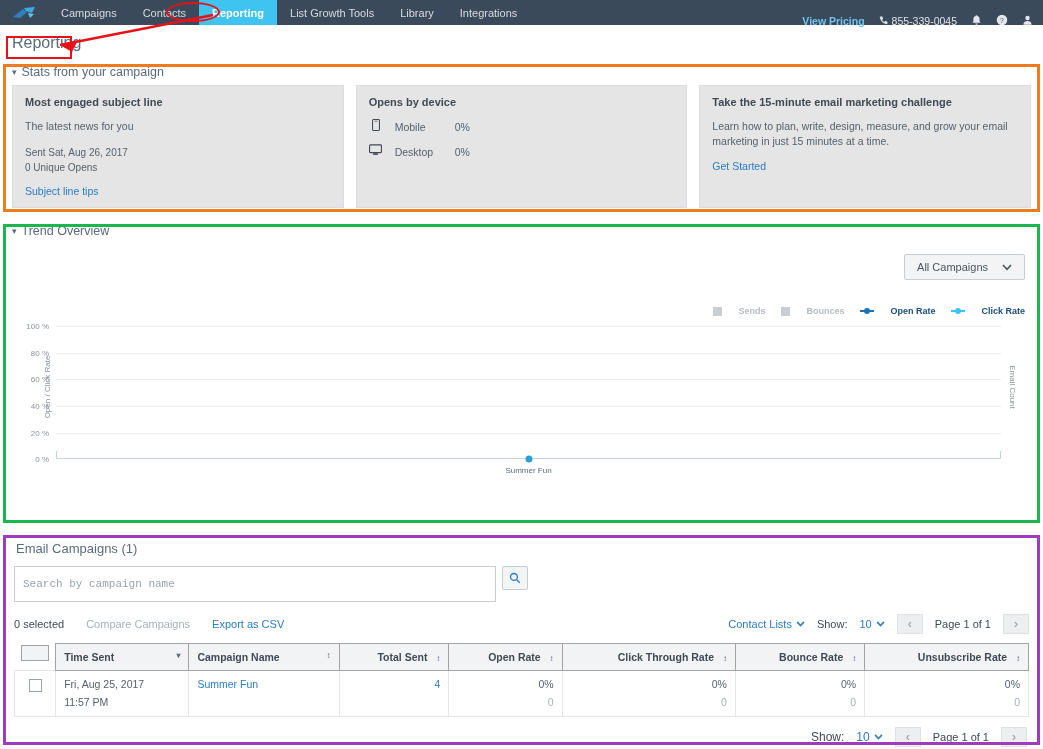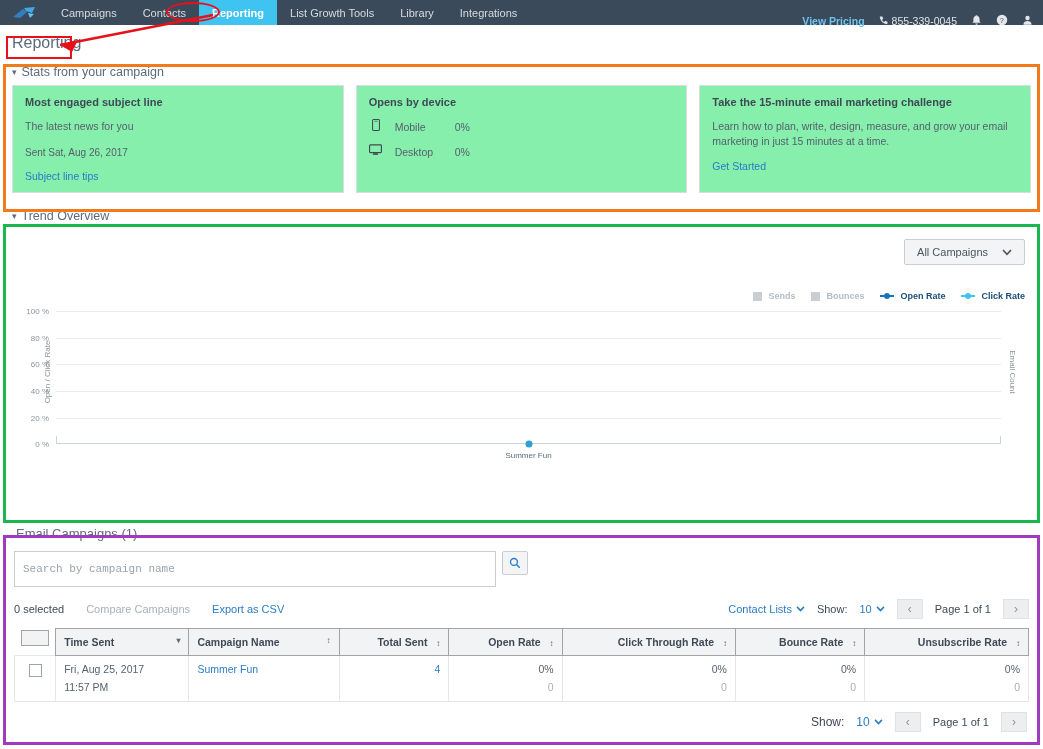--- a/index.html
+++ b/index.html
@@ -71,21 +71,21 @@
     padding: 6px 0 6px 8px;
     display:flex; align-items:center; gap:5px;
     cursor: pointer;
   }
   .caret { font-size: 9px; color:#5b6b7c; }
 
   
   .stats-row { display:flex; gap: 12px; padding: 0 8px 10px 8px; }
   .card {
     border: 1px solid #d9dde1;
-    background:#86efac;
+    background:#e5e5e5;
     flex: 1;
     padding: 10px 12px;
     min-height: 108px;
   }
   .card-title { font-size: 11px; font-weight:bold; color:#3f4a56; margin-bottom: 11px; }
   .card-sub { font-size: 10.5px; color:#55616d; margin-bottom: 11px; line-height: 1.45; }
   .card-meta { font-size: 10px; color:#55616d; line-height: 1.5; margin-bottom: 10px; }
   .card-link { font-size: 10.5px; color:#2a7cc7; cursor:pointer; }
   .device-row { display:flex; align-items:center; gap: 12px; margin-bottom: 10px; font-size: 10.5px; color:#55616d; }
   .device-ico { width:14px; text-align:center; color:#3f4a56; font-size: 12px; }
@@ -99,21 +99,21 @@
     border: 1px solid #c8cdd2; background:#f3f4f6;
     font-size: 11px; color:#4a5560;
     padding: 6px 12px; border-radius: 2px;
     display:flex; align-items:center; gap:14px; cursor:pointer;
   }
   .legend {
     position:absolute; right: 14px; top: 62px;
     display:flex; align-items:center; gap: 16px;
     font-size: 9px; font-weight:bold;
   }
-  .legend-item { display:flex; align-items:center; gap:6px; }
+  .legend-item { display:flex; align-items:center; gap:16px; }
   .legend-swatch { width: 9px; height: 9px; display:inline-block; }
   .legend-line { width: 14px; height:2px; display:inline-block; position:relative; }
   .legend-line::after {
     content:''; position:absolute; left:4px; top:-2.5px;
     width:6px; height:6px; border-radius:50%; background: inherit;
   }
 
   .plot { position:absolute; left: 52px; right: 38px; top: 82px; height: 133px; }
   .gridline { position:absolute; left:0; right:0; height:1px; background:#e9ebed; }
   .axis-base { position:absolute; left:0; right:0; bottom:0; height:1px; background:#c6d4e0; }
@@ -273,20 +273,21 @@
     <span class="caret">▾</span>
     <span>Stats from your campaign</span>
   </div>
   <div class="stats-row">
 
     <div class="card">
       <div class="card-title">Most engaged subject line</div>
       <div class="card-sub">The latest news for you</div>
       <div class="card-meta">
         <div>Sent Sat, Aug 26, 2017</div>
+        <div>0 Unique Opens</div>
       </div>
       <div class="card-link">Subject line tips</div>
     </div>
 
     <div class="card">
       <div class="card-title">Opens by device</div>
       <div class="device-row">
         <span class="device-ico">
           <svg width="8" height="12" viewBox="0 0 10 15">
               <rect x="0.7" y="0.7" width="8.6" height="13.6" rx="1.2" fill="none" stroke="#3f4a56" stroke-width="1.3"></rect>

